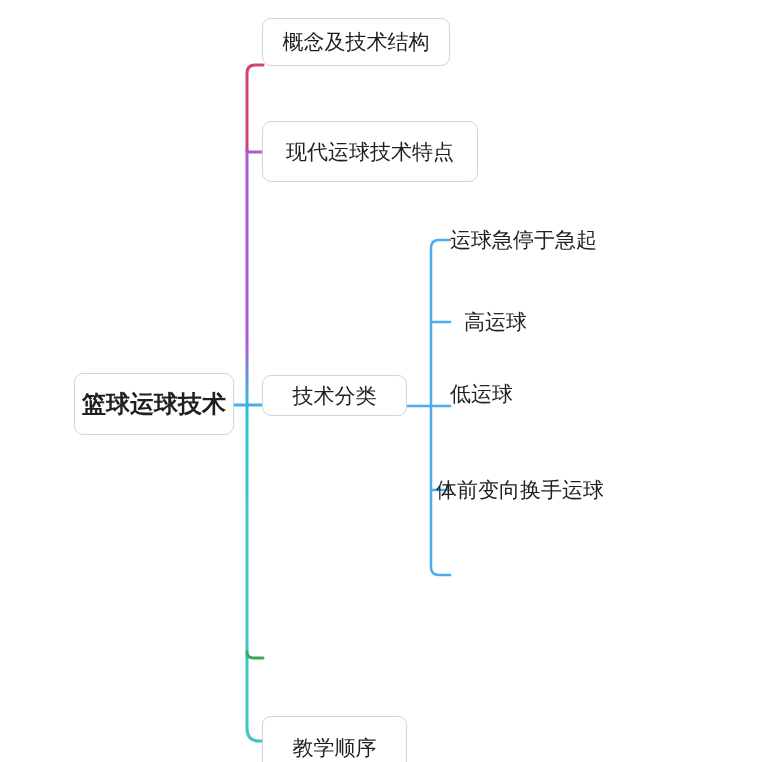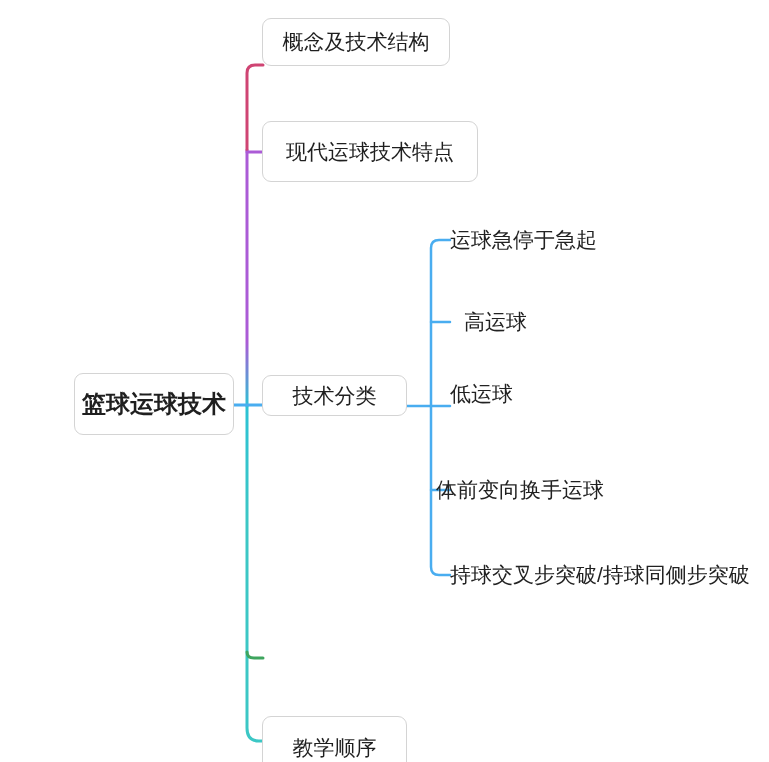--- a/index.html
+++ b/index.html
@@ -100,15 +100,14 @@
   <div class="node" style="left:262px; top:716px; width:145px; height:64px;">教学顺序</div>
 
   <div class="leaf" style="left:450px; top:226px;">运球急停于急起</div>
 
   <div class="leaf" style="left:464px; top:308px;">高运球</div>
 
   <div class="leaf" style="left:450px; top:380px;">低运球</div>
 
   <div class="leaf" style="left:436px; top:476px;">体前变向换手运球</div>
 
-  <div class="leaf" style="left:450px; top:561px;">持球交叉步突破/持球同侧步突破</div>
 
 </div>
 
 </body></html>

